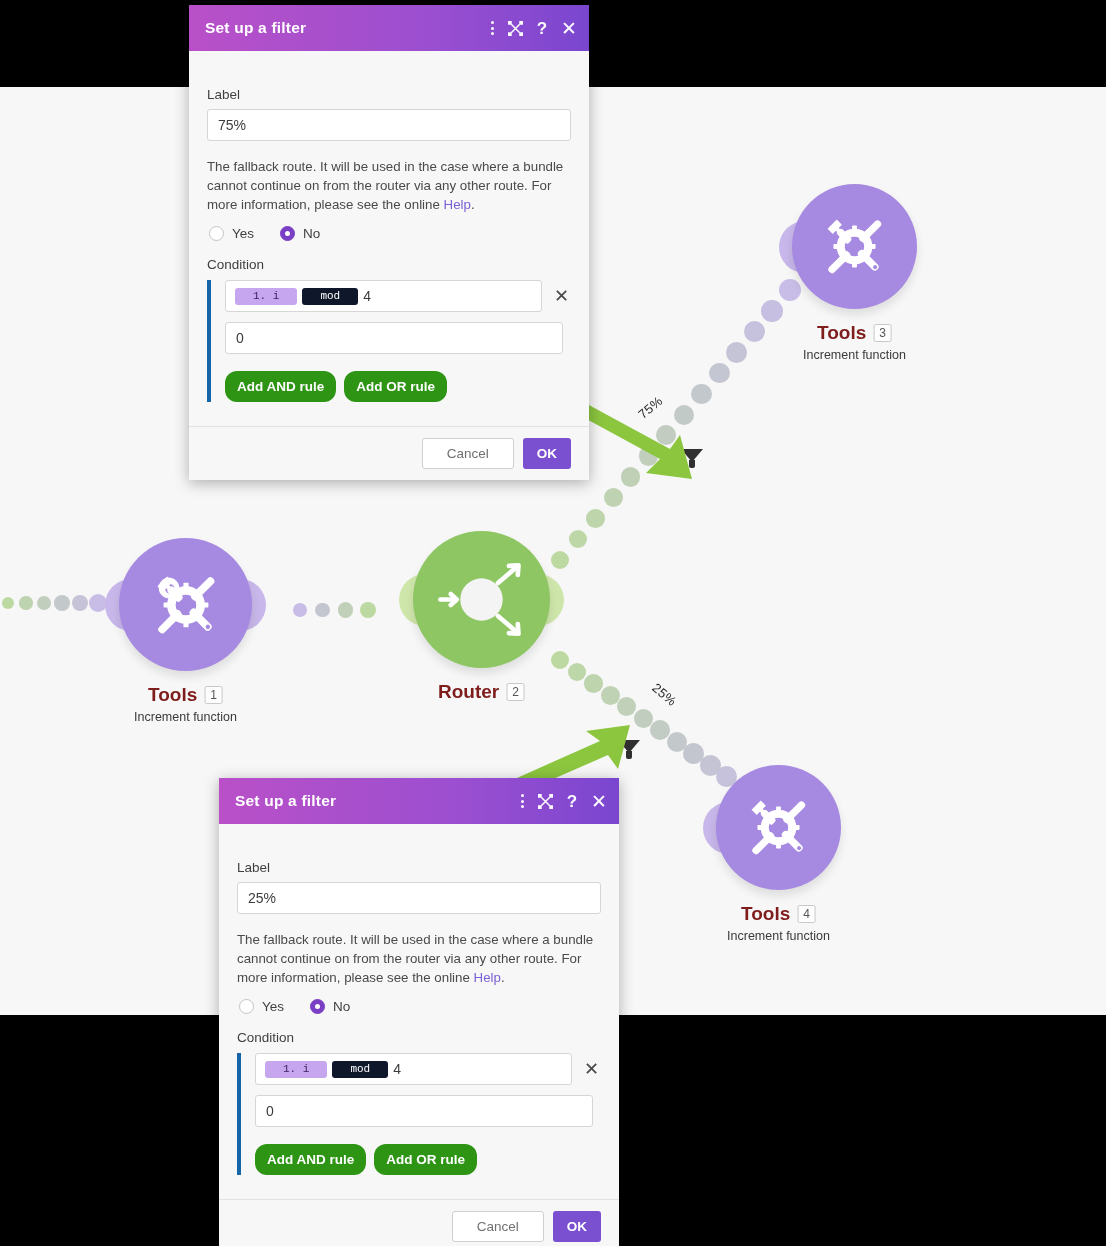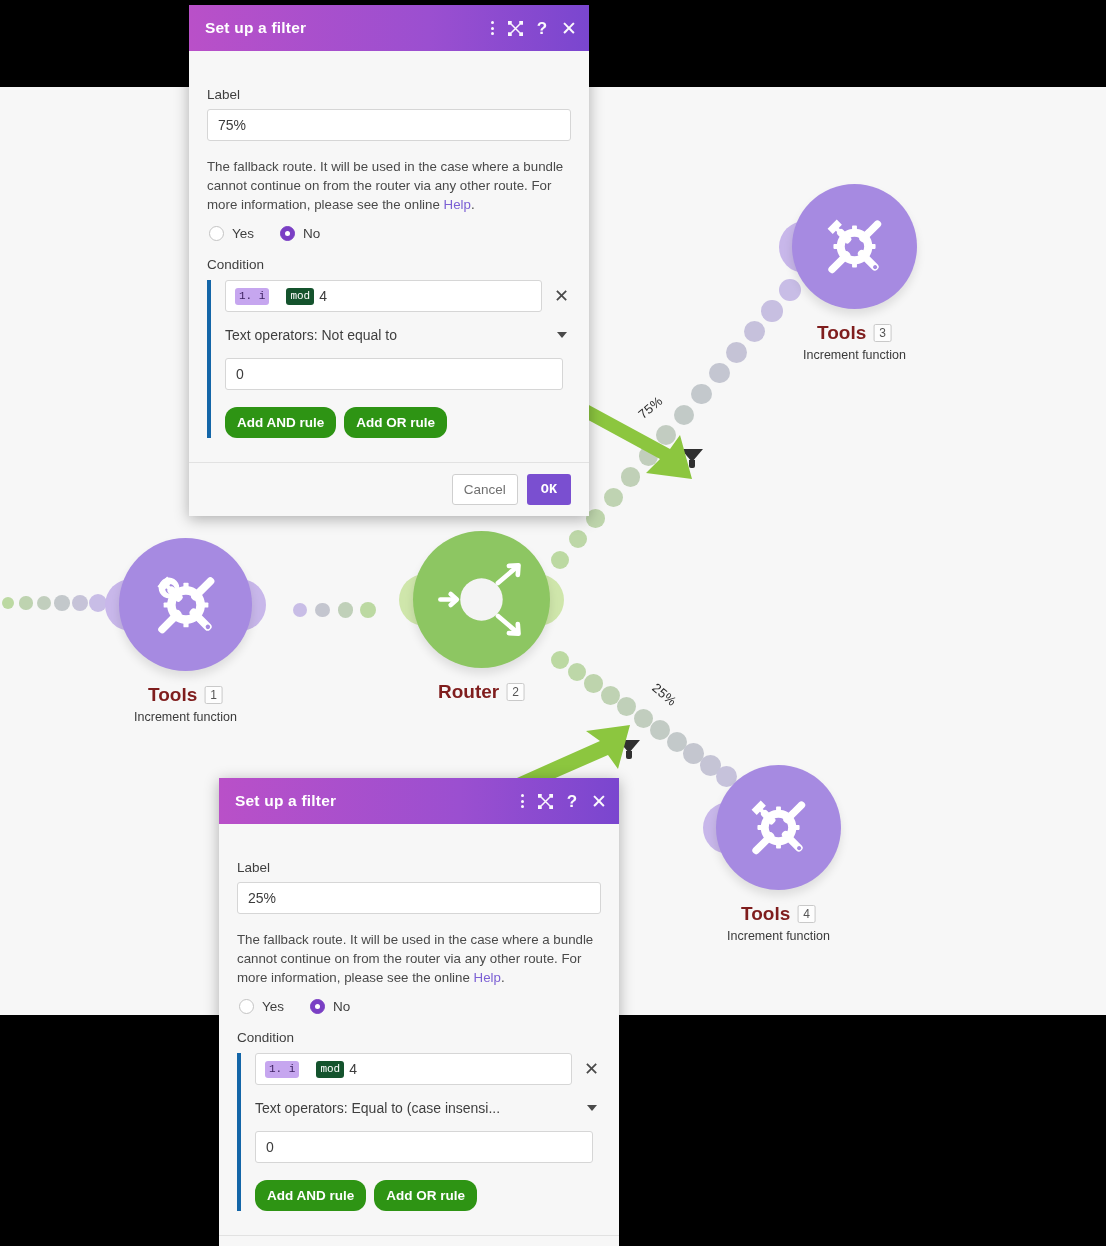--- a/index.html
+++ b/index.html
@@ -126,24 +126,24 @@
   .cond-title { font-size: 13.5px; color: #3f3f3f; margin: 16px 0 8px 0; }
   .cond-group { border-left: 4px solid #1466a8; padding-left: 14px; }
   .cond-row { display: flex; align-items: center; gap: 10px; }
   .cond-input {
     flex: 1; height: 32px; background: #fff;
     border: 1px solid #d6d6d6; border-radius: 3px;
     display: flex; align-items: center; gap: 5px; padding: 0 9px;
   }
   .chip {
     font-family: "Liberation Mono", monospace; font-size: 11px;
-    padding: 2px 4px; border-radius: 3px; line-height: 13px;
+    padding: 2px 18px; border-radius: 3px; line-height: 13px;
   }
   .chip.var { background: #c6a6ef; color: #3c2060; }
-  .chip.fn  { background: #14532d; color: #fff; margin-left: 12px; }
+  .chip.fn  { background: #0f172a; color: #fff; }
   .cond-rest { font-size: 14px; color: #3c3c3c; }
   .x-btn { font-size: 18px; color: #4a4a4a; cursor: pointer; line-height: 1; padding: 0 2px; }
   .select-row {
     display: flex; align-items: center; margin-top: 10px;
     height: 26px; padding-right: 4px; cursor: pointer;
   }
   .select-row .sel-text { flex: 1; font-size: 14px; color: #3f3f3f; }
   .caret { width: 0; height: 0; border-left: 5px solid transparent; border-right: 5px solid transparent; border-top: 6px solid #4a4a4a; }
   .val-input { margin-top: 10px; }
   .rule-btns { display: flex; gap: 8px; margin-top: 17px; }
@@ -152,27 +152,27 @@
     padding: 8px 12px; font-size: 13.5px; font-weight: bold; cursor: pointer;
     font-family: "Liberation Sans", sans-serif;
   }
   .dlg-foot {
     margin-top: 14px; border-top: 1px solid #e2e2e2;
     padding: 11px 18px; display: flex; justify-content: flex-end; gap: 9px;
     background: #f7f7f7;
   }
   .btn-cancel {
     background: #fff; border: 1px solid #cfcfcf; border-radius: 3px;
-    padding: 7px 11px; font-size: 13.5px; color: #707070; cursor: pointer;
+    padding: 7px 24px; font-size: 13.5px; color: #707070; cursor: pointer;
     font-family: "Liberation Sans", sans-serif;
   }
   .btn-ok {
     background: #7a4fd0; border: none; border-radius: 3px;
     padding: 7px 14px; font-size: 13.5px; color: #fff; font-weight: bold; cursor: pointer;
-    font-family: Liberation Mono, monospace;
+    font-family: Liberation Sans, sans-serif;
   }
 </style>
 </head>
 <body>
 
 <div id="root">
 
   <div class="canvas">
 
     <div id="dots-layer">
@@ -405,24 +405,20 @@
       <div class="cond-title">Condition</div>
       <div class="cond-group">
         <div class="cond-row">
           <div class="cond-input">
             <span class="chip var">1. i</span>
             <span class="chip fn">mod</span>
             <span class="cond-rest">4</span>
           </div>
           <span class="x-btn">✕</span>
         </div>
-        <div class="select-row">
-          <span class="sel-text">Text operators: Not equal to</span>
-          <span class="caret"></span>
-        </div>
         <div class="txt val-input" style="width:338px;">0</div>
         <div class="rule-btns">
           <button class="btn-green">Add AND rule</button>
           <button class="btn-green">Add OR rule</button>
         </div>
       </div>
     </div>
     <div class="dlg-foot">
       <button class="btn-cancel">Cancel</button>
       <button class="btn-ok">OK</button>
@@ -473,24 +469,20 @@
       <div class="cond-title">Condition</div>
       <div class="cond-group">
         <div class="cond-row">
           <div class="cond-input">
             <span class="chip var">1. i</span>
             <span class="chip fn">mod</span>
             <span class="cond-rest">4</span>
           </div>
           <span class="x-btn">✕</span>
         </div>
-        <div class="select-row">
-          <span class="sel-text">Text operators: Equal to (case insensi...</span>
-          <span class="caret"></span>
-        </div>
         <div class="txt val-input" style="width:338px;">0</div>
         <div class="rule-btns">
           <button class="btn-green">Add AND rule</button>
           <button class="btn-green">Add OR rule</button>
         </div>
       </div>
     </div>
     <div class="dlg-foot">
       <button class="btn-cancel">Cancel</button>
       <button class="btn-ok">OK</button>

